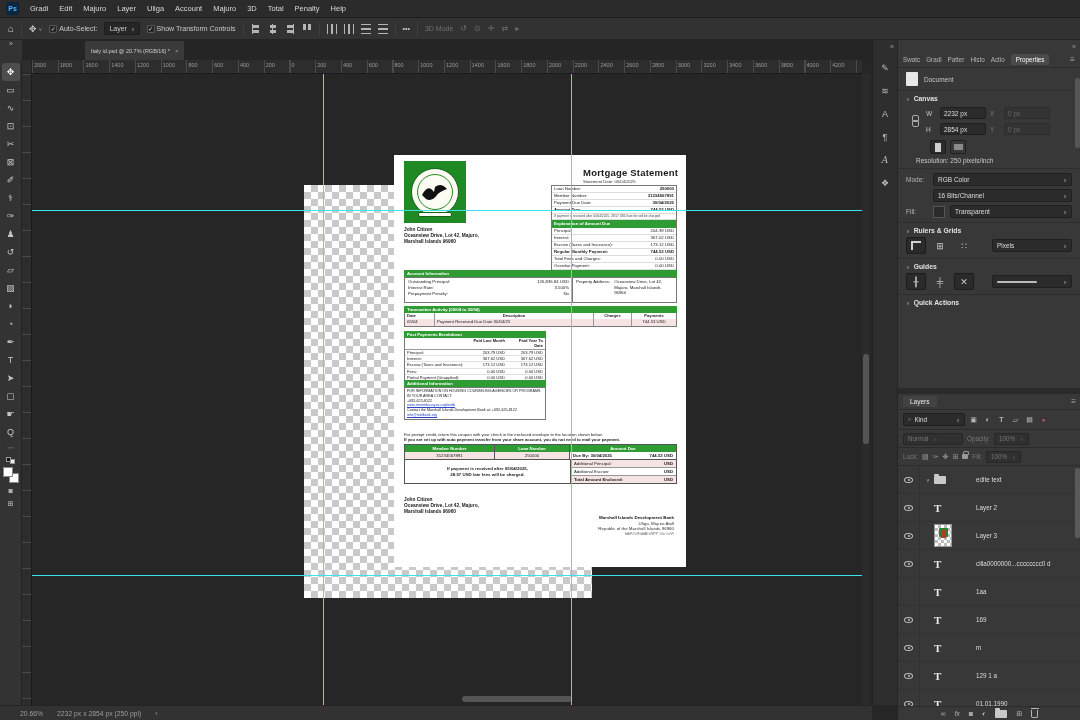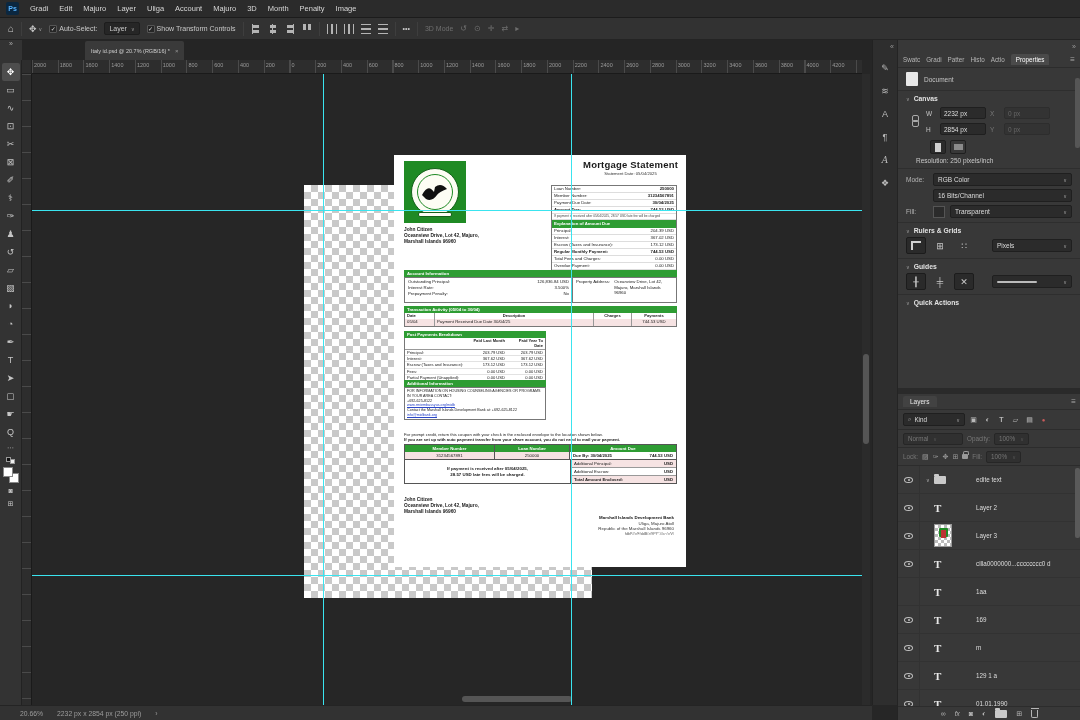--- a/index.html
+++ b/index.html
@@ -67,21 +67,21 @@
   #hscroll{position:absolute;left:0;right:0;bottom:3px;height:6px;}
   #hscroll i{position:absolute;left:430px;width:110px;height:6px;background:#555;border-radius:3px;}
 
   
   #doc{position:absolute;left:362px;top:81px;width:292px;height:412px;background:#fff;color:#1a1a1a;z-index:10;}
   #doc .b{font-weight:bold;}
   .logo{position:absolute;left:10px;top:6px;width:62px;height:62px;background:#1f8a24;display:flex;align-items:center;justify-content:center;}
   .seal{width:48px;height:48px;background:#fdfdf4;border-radius:50%;border:1px solid #14611a;display:flex;align-items:center;justify-content:center;position:relative;}
   .seal:before{content:"";position:absolute;inset:5px;border:1px solid #1f8a24;border-radius:50%;}
   .banner{position:absolute;left:14px;bottom:6px;width:34px;height:5px;background:#fdfdf4;border:1px solid #14611a;border-radius:2px;}
-  .dtitle{position:absolute;right:8px;top:4px;text-align:center;}
+  .dtitle{position:absolute;right:8px;top:12px;text-align:left;}
   .dtitle .t{font-size:9.5px;font-weight:bold;letter-spacing:.2px;}
   .dtitle .d{font-size:4.2px;color:#333;margin-top:1px;}
   .summary{position:absolute;left:157px;top:30px;width:126px;border:1px solid #777;font-size:4.3px;}
   .srow{display:flex;justify-content:space-between;padding:0 2px;line-height:6.1px;border-bottom:1px solid #ddd;}
   .srow:last-child{border-bottom:none;}
   .snote{font-size:3.2px;color:#444;padding:0 2px;line-height:5px;border-bottom:1px solid #ddd;}
   .gbar{background:#2e9c33;color:#fff;font-weight:bold;font-size:4.3px;padding:1.5px 2px;line-height:1;}
   .addr{position:absolute;left:10px;top:72px;font-size:4.8px;font-weight:bold;line-height:6px;}
   .secbar{position:absolute;background:#2e9c33;color:#fff;font-weight:bold;font-size:4.3px;line-height:7px;padding:0 3px;height:7px;}
   .acct-box{position:absolute;left:10px;top:122px;width:273px;height:26px;border:1px solid #777;display:flex;font-size:4.3px;}
@@ -215,23 +215,23 @@
   <div id="menubar" class="abs">
     <span id="pslogo">Ps</span>
     <span class="mitem">Gradi</span>
     <span class="mitem">Edit</span>
     <span class="mitem">Majuro</span>
     <span class="mitem">Layer</span>
     <span class="mitem">Uliga</span>
     <span class="mitem">Account</span>
     <span class="mitem">Majuro</span>
     <span class="mitem">3D</span>
-    <span class="mitem">Month</span>
+    <span class="mitem">Total</span>
     <span class="mitem">Penalty</span>
-    <span class="mitem">Image</span>
+    <span class="mitem">Help</span>
   </div>
 
   <div id="optionsbar" class="abs">
     <span class="obtn" style="font-size:10px;">⌂</span>
     <span class="vdiv"></span>
     <span class="obtn">
         <span style="font-size:9px;">✥</span>
         <span style="font-size:5px;color:#999;">∨</span>
       </span>
     <span class="obtn">

